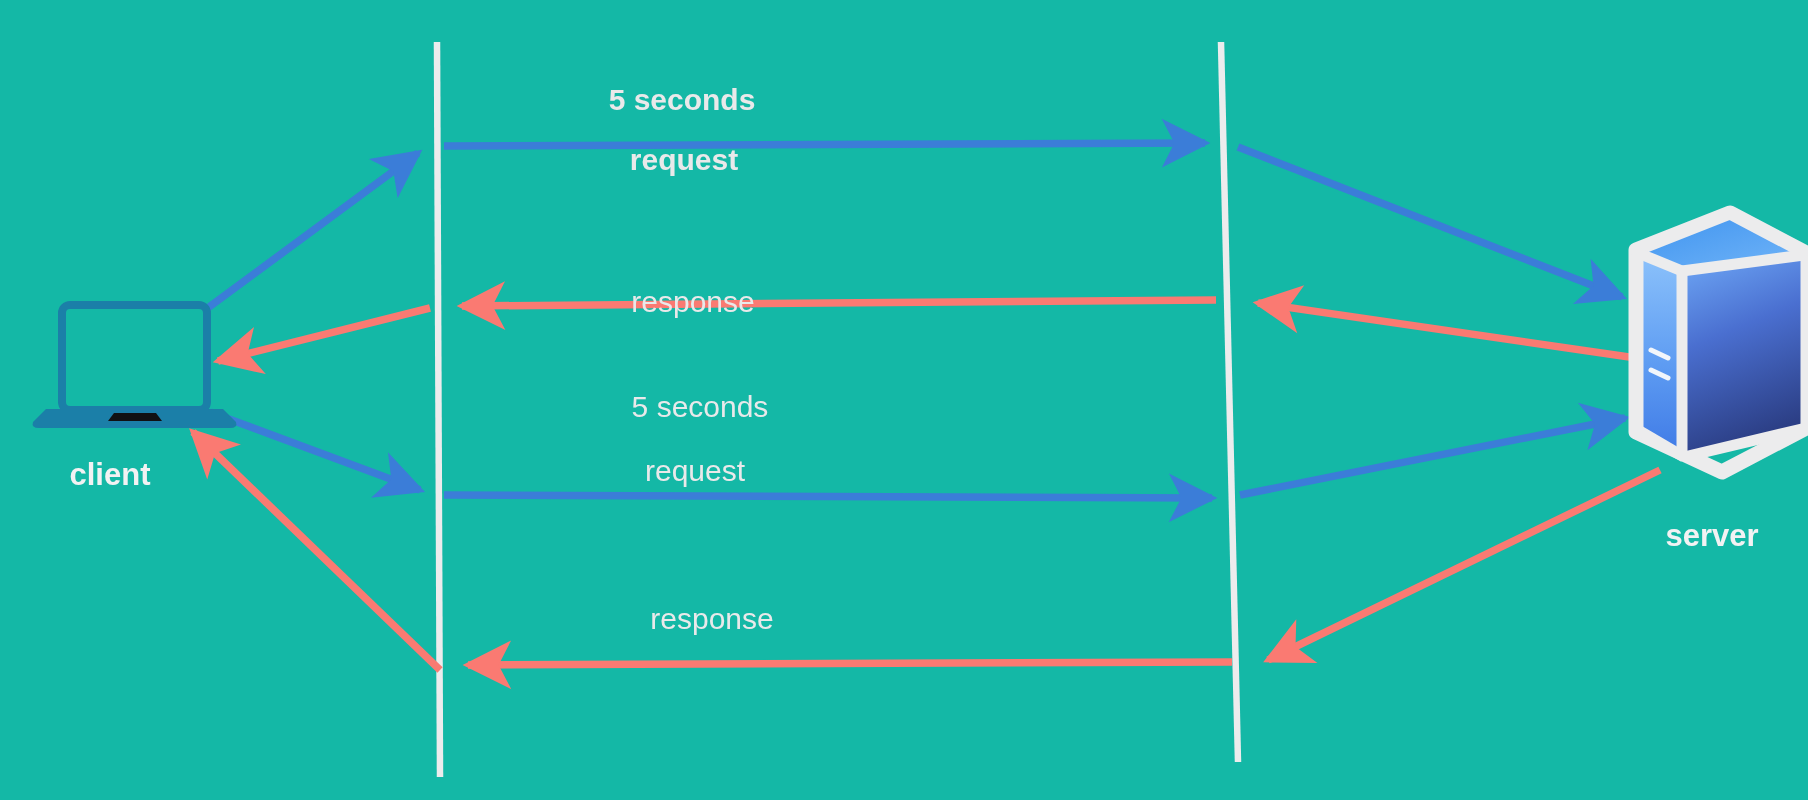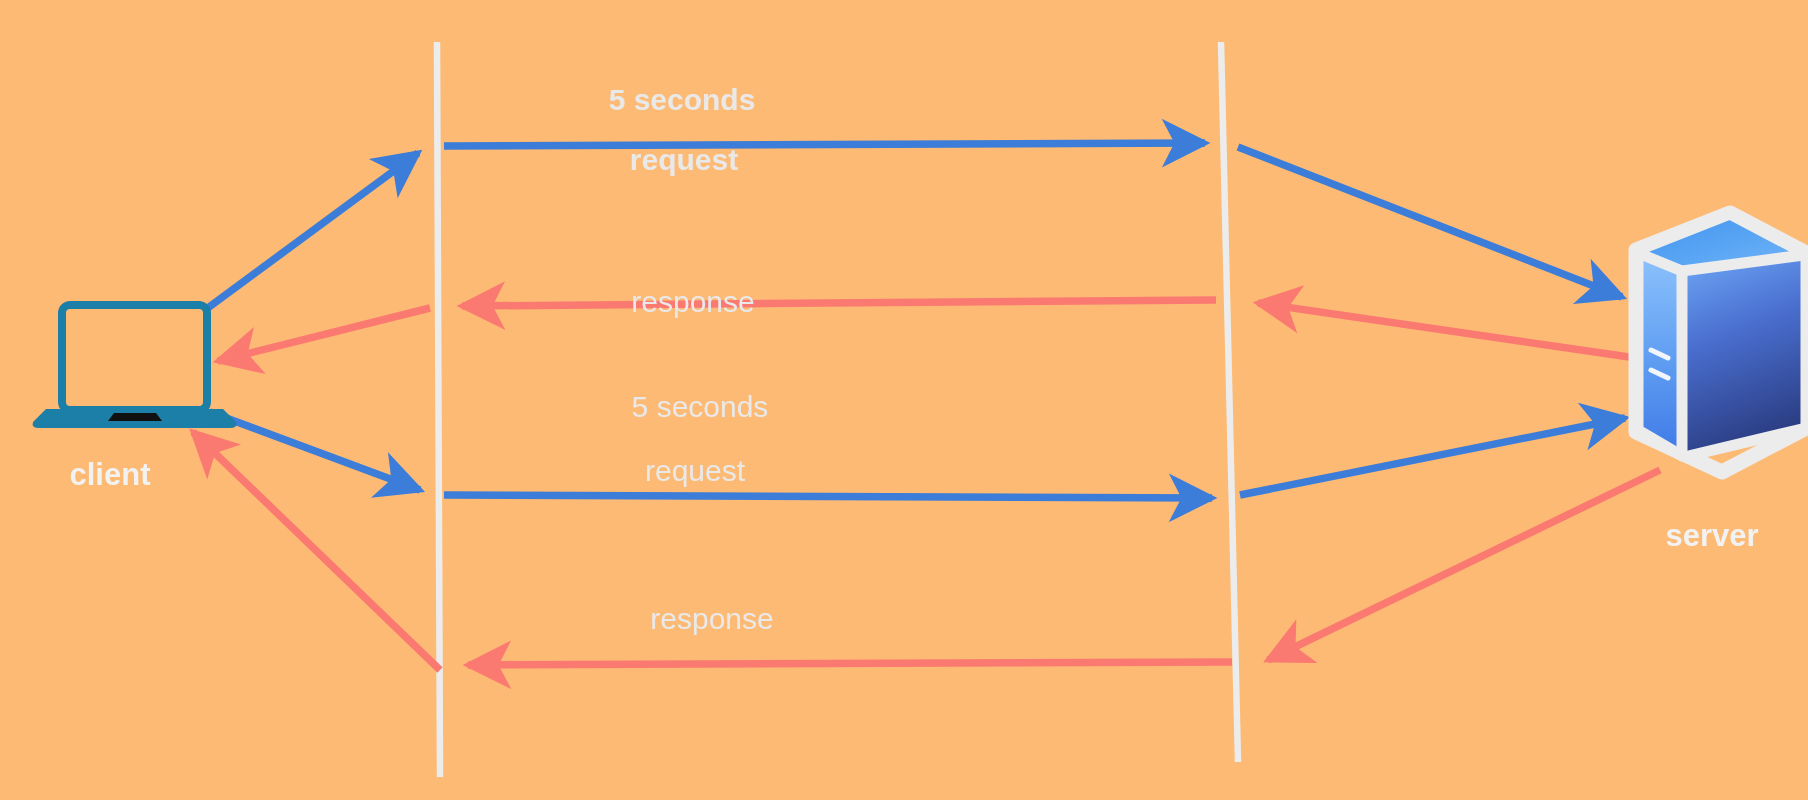--- a/index.html
+++ b/index.html
@@ -10,21 +10,21 @@
   body {
     width: 1808px;
     height: 800px;
     overflow: hidden;
     font-family: "Liberation Sans", sans-serif;
   }
   #diagram-root {
     position: relative;
     width: 1808px;
     height: 800px;
-    background: #fdba74;
+    background: #14b8a6;
   }
   svg.canvas {
     position: absolute;
     inset: 0;
     width: 1808px;
     height: 800px;
     display: block;
   }
   text.lbl {
     fill: #e9e9ea;

